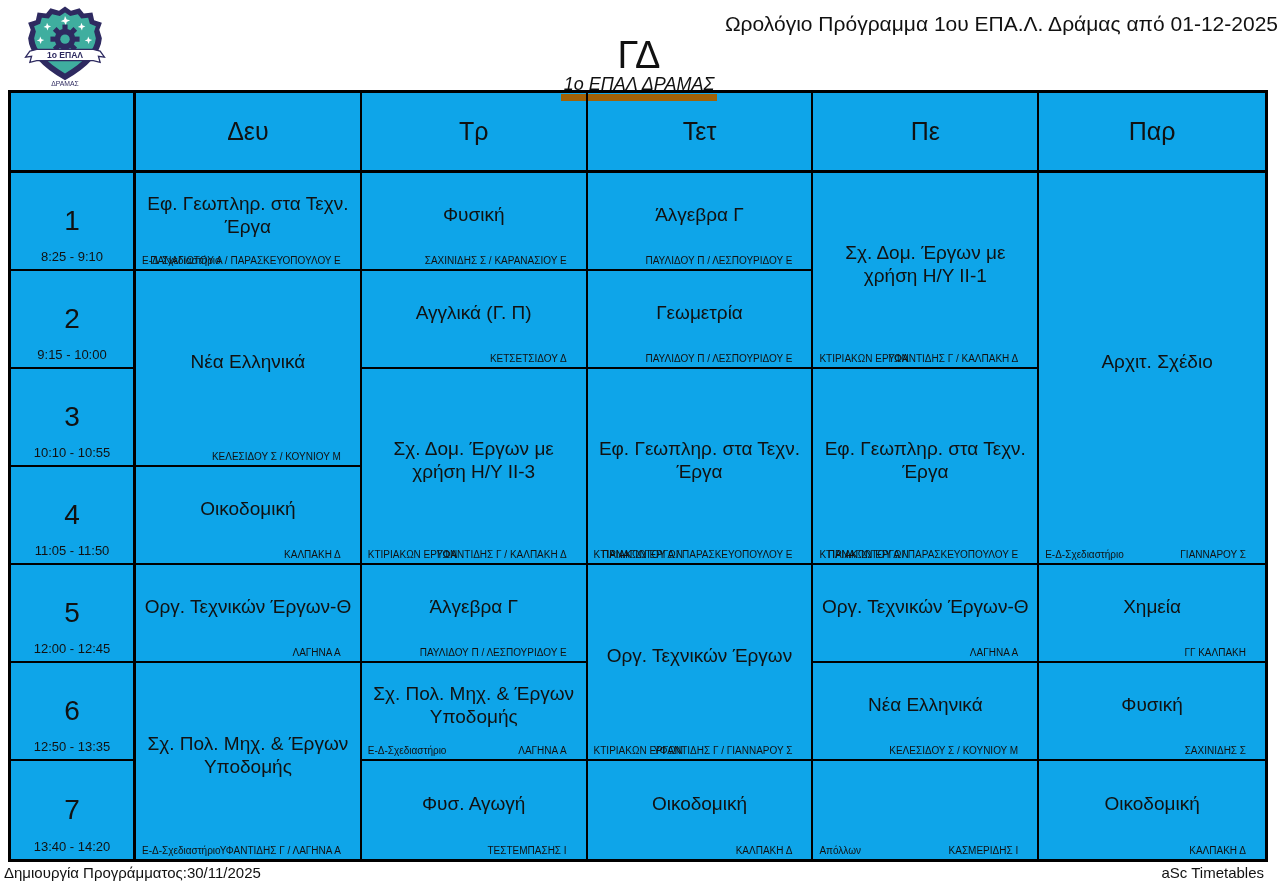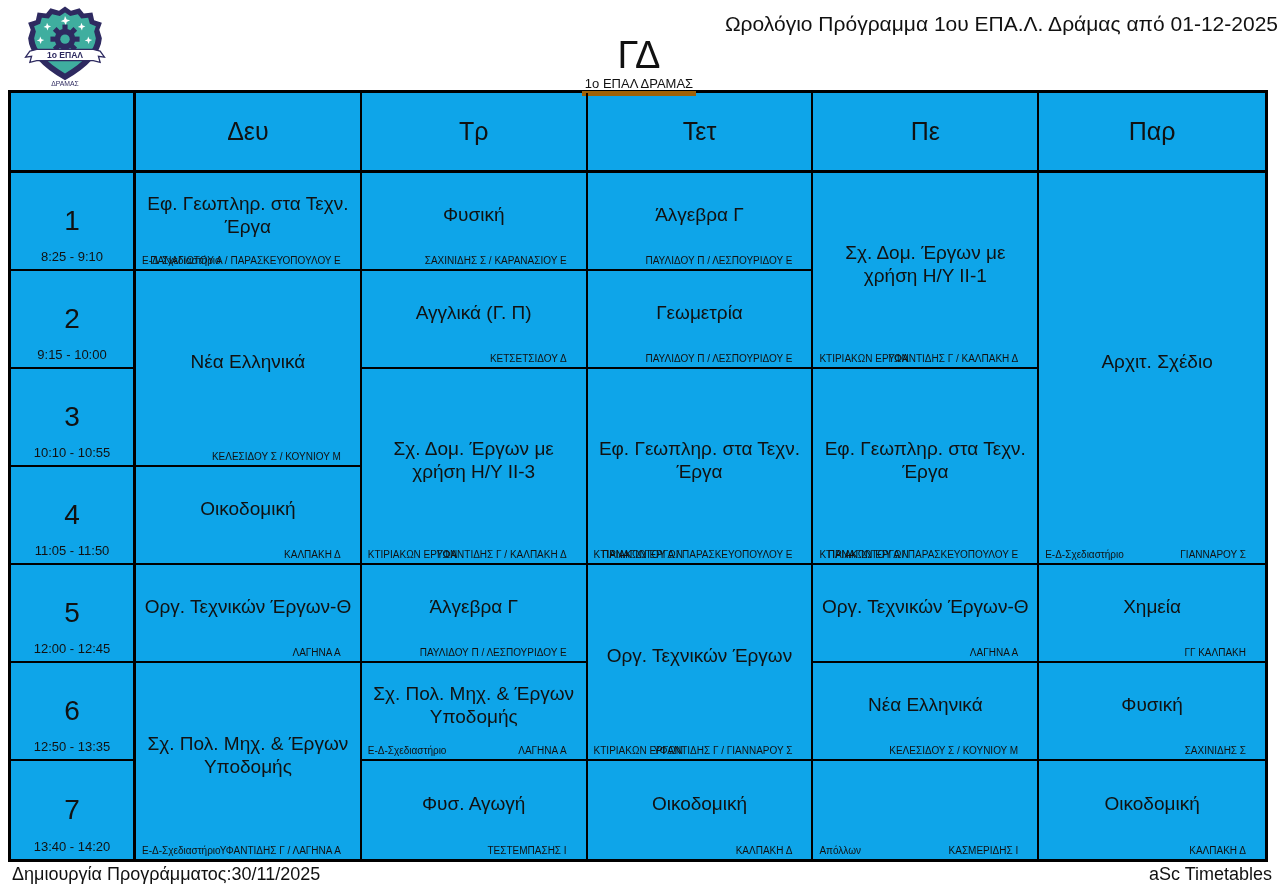--- a/index.html
+++ b/index.html
@@ -7,21 +7,21 @@
     width:1278px;height:885px;overflow:hidden;
     font-family:"Liberation Sans","DejaVu Sans",sans-serif;
     color:#111;
   }
   
   .page-header{position:relative;height:90px;}
   .logo{position:absolute;left:14px;top:4px;width:102px;height:84px;}
   .title{text-align:right;font-size:21px;padding-top:12px;white-space:nowrap;}
   .class-name{text-align:center;font-size:38px;line-height:1.02;font-weight:400;}
   .school-line{text-align:center;line-height:1;}
-  .school-name{display:inline-block;font-size:13px;border-bottom:5px solid #a16207;padding:0 3px 1px;}
+  .school-name{display:inline-block;font-size:18px;border-bottom:7px solid #a16207;padding:0 3px 1px;font-style:italic;}
   
   .timetable{
     margin:0 8px;width:1260px;height:772px;
     display:grid;
     grid-template-columns:125px repeat(5,1fr);
     grid-template-rows:80px repeat(7,1fr);
     border:3px solid #000;background:#0ea5e9;box-sizing:border-box;
   }
   .cell{
     position:relative;box-sizing:border-box;
@@ -35,22 +35,22 @@
   .cell.row-head{border-bottom-width:3px;}
   .day-header{font-size:25px;}
   .period-num{font-size:28px;}
   .period-time{position:absolute;bottom:5px;left:0;width:100%;text-align:center;font-size:13px;}
   .subject{font-size:19px;line-height:1.22;padding:0 8px 12px;}
   .meta{position:absolute;left:6px;right:19px;bottom:3px;height:13px;font-size:10px;}
   .meta .room{position:absolute;left:0;bottom:0;white-space:nowrap;text-align:left;}
   .meta .teachers{position:absolute;right:0;bottom:0;white-space:nowrap;text-align:left;}
   
   .page-footer{
-    margin:0 12px;width:1260px;display:flex;justify-content:space-between;
-    font-size:18px;padding-top:2px;box-sizing:border-box;gap:42px;
+    margin:0 4px;width:1260px;display:flex;justify-content:space-between;
+    font-size:15px;padding-top:2px;box-sizing:border-box;gap:42px;
   }
 </style>
 </head>
 <body>
 
 <div class="page-header">
   <svg class="logo" viewBox="0 0 102 98">
     <path d="M51 3 L58 8 L68 5 L73 11 L83 10 L85 19 L94 22 L91 30 L94 40 Q92 66 51 89 Q10 66 8 40 L11 30 L8 22 L17 19 L19 10 L29 11 L34 5 L44 8 Z" fill="#2e2a60"></path>
     <path d="M51 10 L57 14 L66 12 L70 17 L78 16 L80 23 L87 26 L85 32 L87 40 Q85 61 51 81 Q17 61 15 40 L17 32 L15 26 L22 23 L24 16 L32 17 L36 12 L45 14 Z" fill="#3fae9f"></path>
     <g fill="#ffffff">

